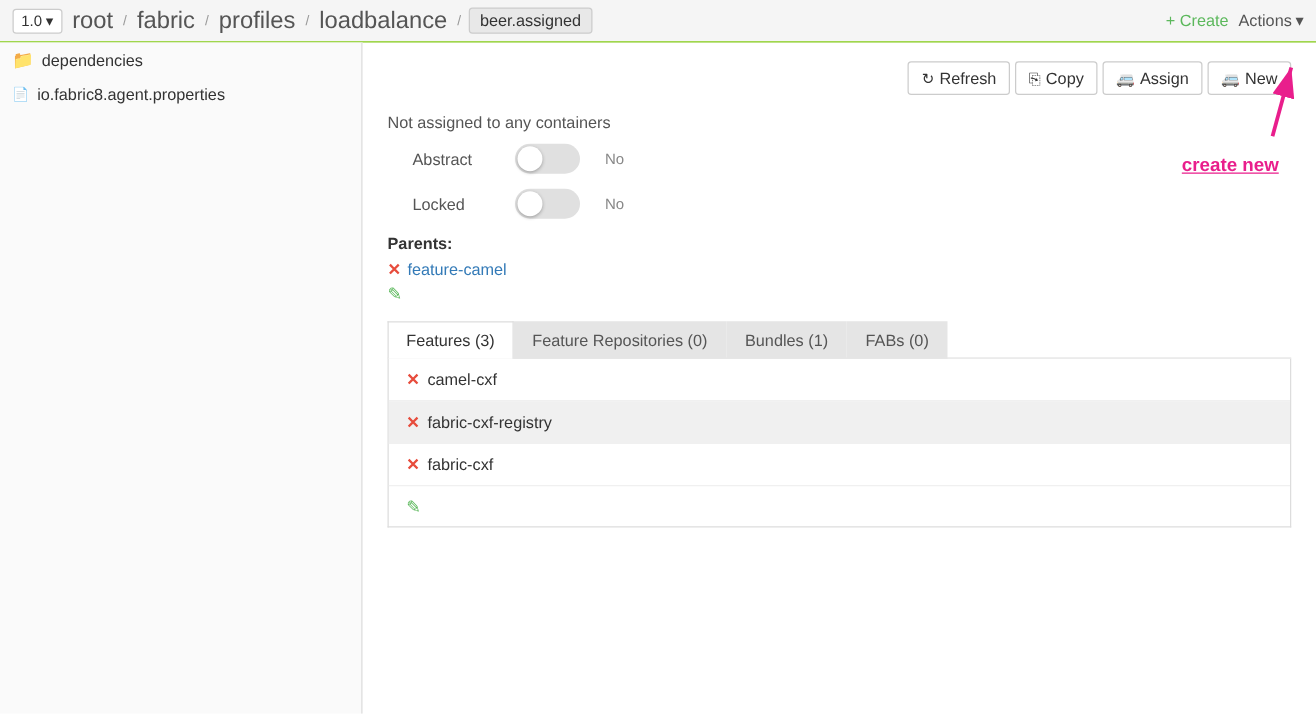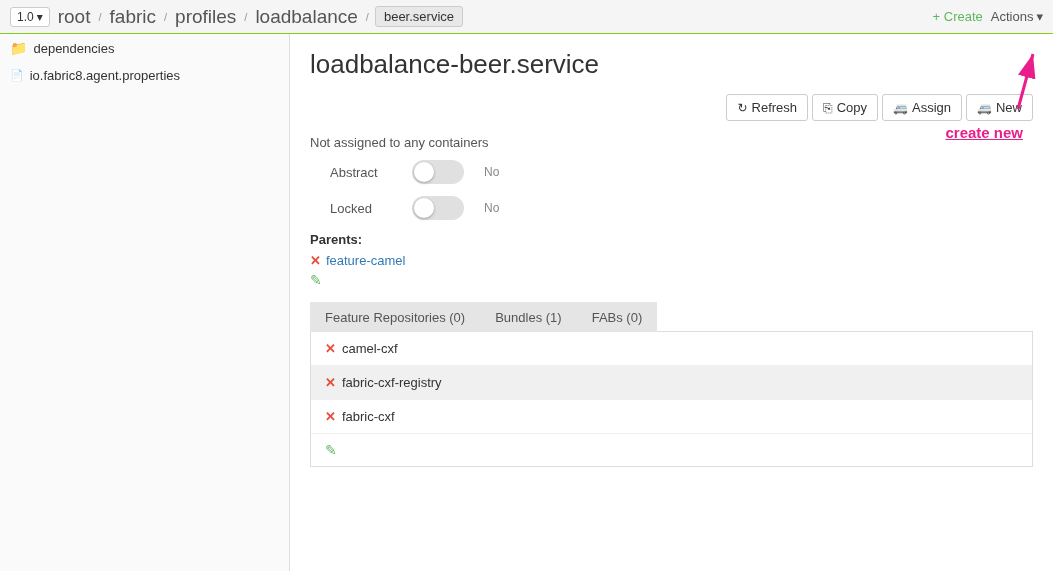--- a/index.html
+++ b/index.html
@@ -123,21 +123,21 @@
       <span>▾</span>
     </div>
     <span class="breadcrumb-item">root</span>
     <span class="breadcrumb-sep">/</span>
     <span class="breadcrumb-item">fabric</span>
     <span class="breadcrumb-sep">/</span>
     <span class="breadcrumb-item">profiles</span>
     <span class="breadcrumb-sep">/</span>
     <span class="breadcrumb-item">loadbalance</span>
     <span class="breadcrumb-sep">/</span>
-    <span class="breadcrumb-active">beer.service</span>
+    <span class="breadcrumb-active">beer.assigned</span>
   </div>
   <div class="top-nav-right">
     <button class="btn-create">+ Create</button>
     <button class="btn-actions">
       <span>Actions</span>
       <span>▾</span>
     </button>
   </div>
 </div>
 
@@ -149,21 +149,20 @@
       <span>dependencies</span>
     </div>
     <div class="sidebar-item">
       <span class="file-icon">📄</span>
       <span>io.fabric8.agent.properties</span>
     </div>
   </div>
 
   <div class="main-content">
 
-    <h1 class="page-title">loadbalance-beer.service</h1>
 
     <div class="toolbar">
       <button class="toolbar-btn">
         <span class="toolbar-btn-icon">↻</span>
         <span>Refresh</span>
       </button>
       <button class="toolbar-btn">
         <span class="toolbar-btn-icon">⎘</span>
         <span>Copy</span>
       </button>
@@ -201,20 +200,21 @@
         <span class="remove-icon">✕</span>
         <a class="parent-link">feature-camel</a>
       </div>
       <div class="parent-item">
         <span class="add-icon">✎</span>
       </div>
     </div>
 
     <div class="tabs-section">
       <div class="tab-list">
+        <div class="tab-item active">Features (3)</div>
         <div class="tab-item">Feature Repositories (0)</div>
         <div class="tab-item">Bundles (1)</div>
         <div class="tab-item">FABs (0)</div>
       </div>
       <div class="tab-content">
         <div class="feature-row">
           <span class="remove-icon">✕</span>
           <span>camel-cxf</span>
         </div>
         <div class="feature-row highlighted">

